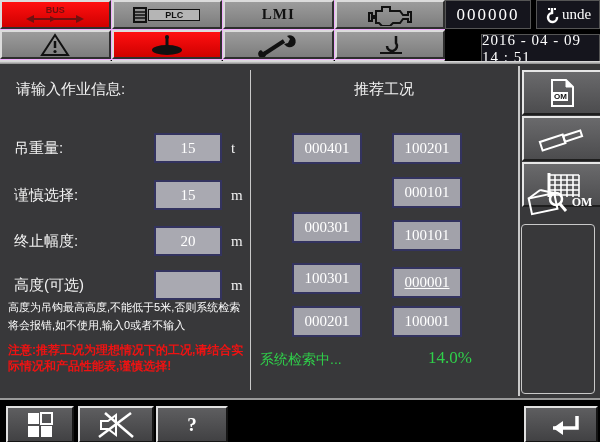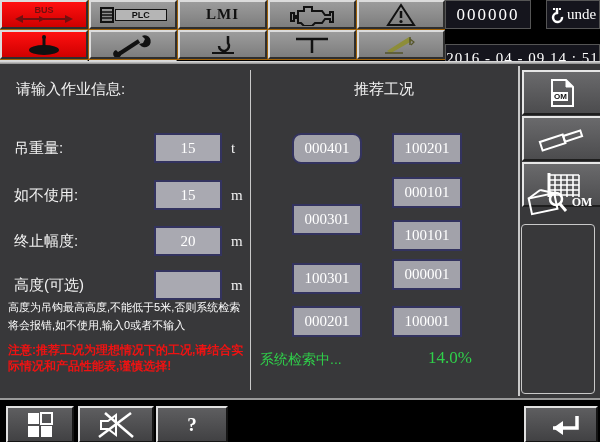--- a/index.html
+++ b/index.html
@@ -2,34 +2,34 @@
 <html><head>
 <meta charset="utf-8">
 <style>
   html,body{margin:0;padding:0;background:#222;}
   #screen{position:relative;width:600px;height:442px;background:#000;overflow:hidden;
           font-family:"Liberation Sans", sans-serif;-webkit-font-smoothing:antialiased;}
   .serif{font-family:"Liberation Serif","DejaVu Serif",serif;}
 
   
   #toolbar{position:absolute;left:0;top:0;width:600px;height:60px;display:flex;}
-  #tb-grid{width:445px;display:grid;grid-template-columns:repeat(5,1fr);grid-template-rows:29px 29px;
-           gap:1px;background:#a16207;}
+  #tb-grid{width:445px;display:grid;grid-template-columns:repeat(4,1fr);grid-template-rows:29px 29px;
+           gap:1px;background:#f0abfc;}
   .tb-btn{background:linear-gradient(#9c9c9c,#7d7d7d);border-top:2px solid #dcdcdc;border-left:2px solid #dcdcdc;
           border-bottom:2px solid #2e2e2e;border-right:2px solid #2e2e2e;
           display:flex;flex-direction:column;align-items:center;justify-content:center;color:#111;cursor:pointer;overflow:hidden;}
   .tb-btn.red{background:linear-gradient(#ff1010,#cf0000);}
   .tb-txt{font-weight:bold;font-size:15px;letter-spacing:1px;}
   .bus-word{font-size:9px;font-weight:bold;color:#701010;line-height:8px;}
-  #info{flex:1;display:grid;grid-template-columns:86px 1fr;grid-template-rows:29px 29px;gap:15px;background:#000;}
+  #info{flex:1;display:grid;grid-template-columns:86px 1fr;grid-template-rows:29px 29px;gap:5px;background:#000;}
   .info-cell{background:#15151d;color:#fff;display:flex;align-items:center;justify-content:center;
              border:1px solid #555;}
   #counter{font-size:17px;letter-spacing:2px;}
   #hookstat{gap:3px;font-size:15px;}
-  #datetime{grid-column:1 / span 2;font-size:15px;letter-spacing:1px;}
+  #datetime{grid-column:1 / span 2;font-size:15px;letter-spacing:1px;margin-left:36px;}
 
   
   #topsep{position:absolute;left:0;top:61px;width:600px;height:3px;background:linear-gradient(#e5e5e5,#8a8a8a);}
   #main{position:absolute;left:0;top:64px;width:600px;height:334px;background:#38383a;}
   .vdiv{position:absolute;width:1px;background:#c9c9c9;}
   #botsep{position:absolute;left:0;top:398px;width:600px;height:2px;background:#9a9a9a;}
   #form-title{position:absolute;left:16px;top:80px;font-size:15px;color:#f2f2f2;}
   .field-row{position:absolute;left:14px;width:232px;height:30px;display:flex;align-items:center;}
   .field-label{width:118px;font-size:15px;color:#f2f2f2;}
   .field-box{width:64px;height:26px;margin-left:22px;background:#a9a9b1;border:2px solid #33335f;
@@ -200,47 +200,47 @@
   <div class="vdiv" style="left:518px;top:66px;height:330px;width:2px;"></div>
 
   <div id="form-title">请输入作业信息:</div>
 
   <div class="field-row" style="top:133px;">
     <span class="field-label">吊重量:</span>
     <span class="field-box serif">15</span>
     <span class="field-unit serif">t</span>
   </div>
   <div class="field-row" style="top:180px;">
-    <span class="field-label">如不使用:</span>
+    <span class="field-label">谨慎选择:</span>
     <span class="field-box serif">15</span>
     <span class="field-unit serif">m</span>
   </div>
   <div class="field-row" style="top:226px;">
     <span class="field-label">终止幅度:</span>
     <span class="field-box serif">20</span>
     <span class="field-unit serif">m</span>
   </div>
   <div class="field-row" style="top:270px;">
     <span class="field-label">高度(可选)</span>
     <span class="field-box serif"></span>
     <span class="field-unit serif">m</span>
   </div>
 
   <div id="note-white">高度为吊钩最高高度,不能低于5米,否则系统检索将会报错,如不使用,输入0或者不输入</div>
   <div id="note-red">注意:推荐工况为理想情况下的工况,请结合实际情况和产品性能表,谨慎选择!</div>
 
   <div id="rec-title">推荐工况</div>
 
-  <div class="code-box serif" style="left:292px;top:133px;border-radius:9px;">000401</div>
+  <div class="code-box serif" style="left:292px;top:133px;">000401</div>
   <div class="code-box serif" style="left:392px;top:133px;">100201</div>
   <div class="code-box serif" style="left:392px;top:177px;">000101</div>
-  <div class="code-box serif" style="left:292px;top:204px;">000301</div>
+  <div class="code-box serif" style="left:292px;top:212px;">000301</div>
   <div class="code-box serif" style="left:392px;top:220px;">100101</div>
   <div class="code-box serif" style="left:292px;top:263px;text-align:center;">100301</div>
-  <div class="code-box serif" style="left:392px;top:259px;">000001</div>
+  <div class="code-box serif" style="left:392px;top:267px;text-decoration:underline;">000001</div>
   <div class="code-box serif" style="left:292px;top:306px;">000201</div>
   <div class="code-box serif" style="left:392px;top:306px;">100001</div>
 
   <div id="rec-status">系统检索中...</div>
   <div id="rec-progress" class="serif">14.0%</div>
 
   <div class="side-btn" style="top:70px;">
     <span style="position:relative;">
       <svg width="26" height="30" viewBox="0 0 26 30">
           <path d="M3 2 h14 l7 7 v19 h-21 z" fill="none" stroke="#fff" stroke-width="2"></path>

